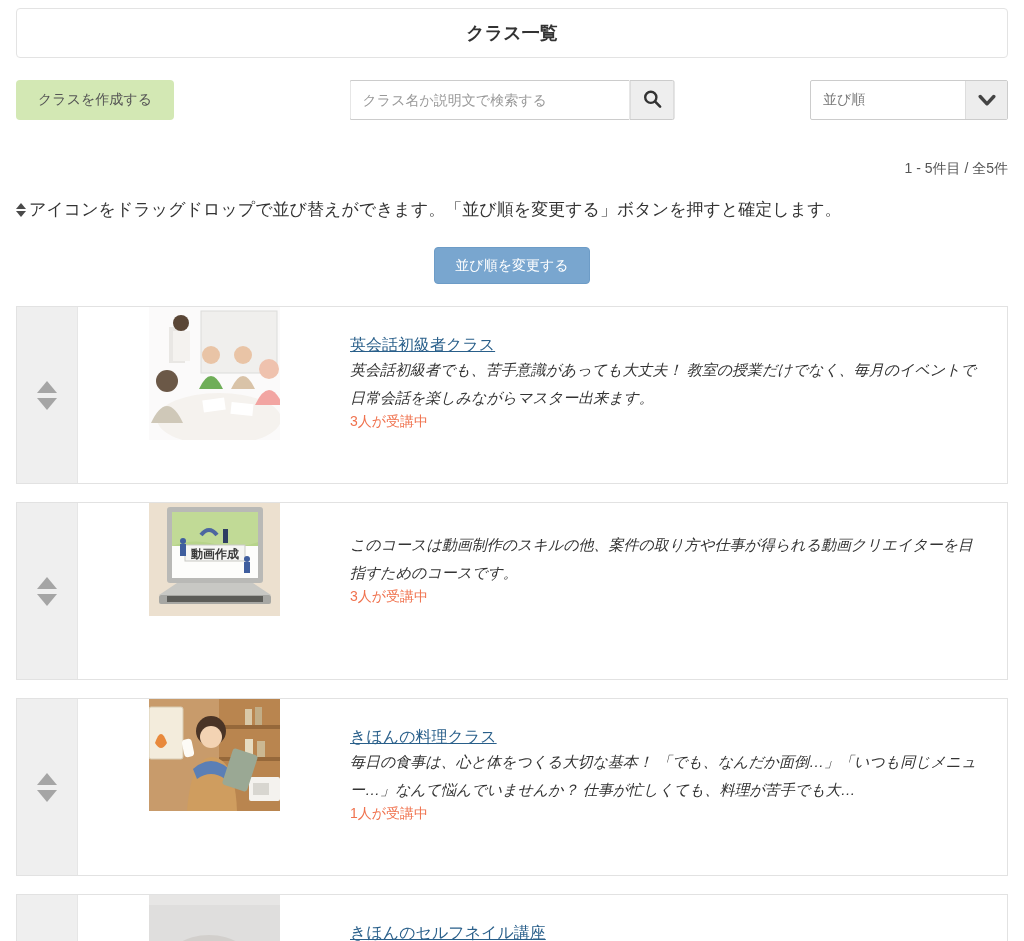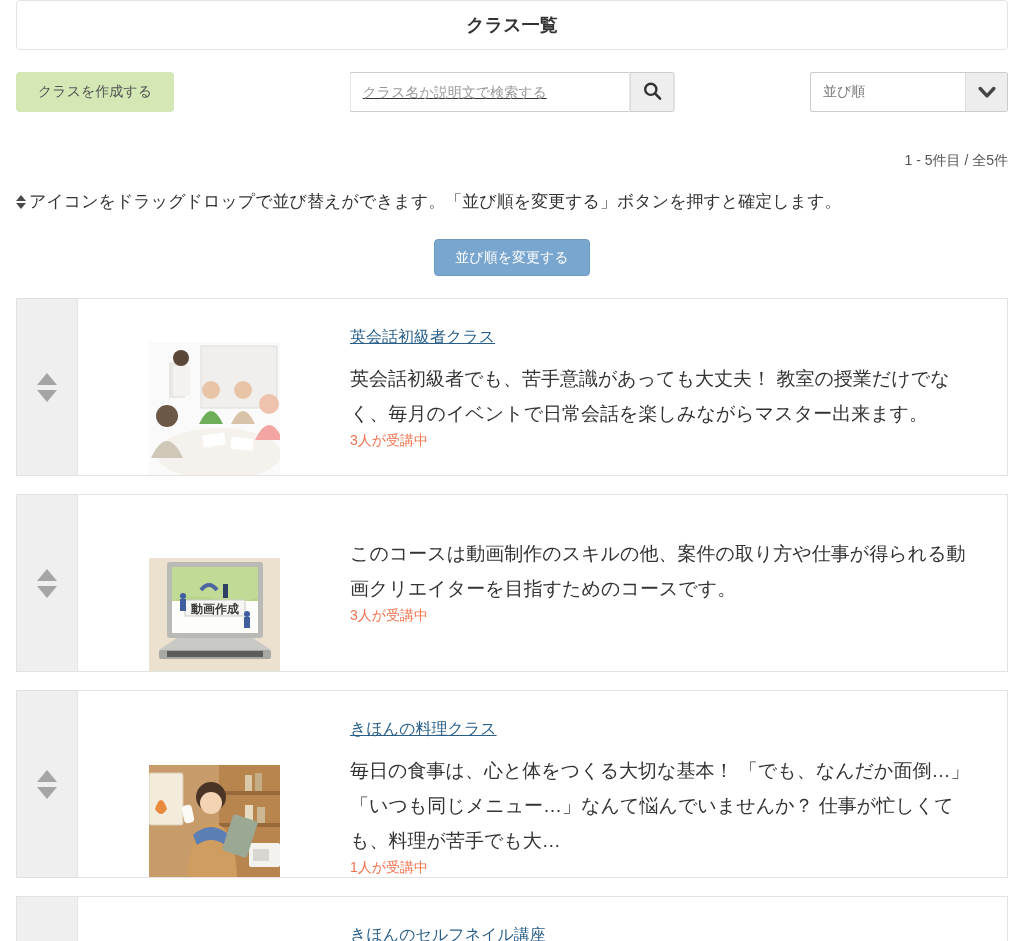--- a/index.html
+++ b/index.html
@@ -1,33 +1,33 @@
 <!DOCTYPE html>
 <html><head>
 <meta charset="utf-8">
 <style>
   * { margin:0; padding:0; box-sizing:border-box; }
   html,body { width:1024px; height:941px; overflow:hidden; background:#fff;
     font-family:"Liberation Sans","DejaVu Sans",sans-serif; color:#333; }
   .page { padding:0 16px; }
 
   
-  .header-box { margin-top:0; height:50px; border:1px solid #e3e3e3; border-radius:4px;
+  .header-box { margin-top:8px; height:50px; border:1px solid #e3e3e3; border-radius:4px;
     display:flex; align-items:center; justify-content:center; }
   .header-box h1 { font-size:18px; font-weight:bold; color:#333; }
 
   
   .toolbar { position:relative; height:40px; margin-top:22px; }
   .btn-create { position:absolute; left:0; top:0; height:40px; padding:0 22px;
     background:#d3e8b4; border:none; border-radius:4px; color:#555; font-size:14px; cursor:pointer; }
   .search-group { position:absolute; left:50%; transform:translateX(-50%); top:0;
     display:flex; height:40px; width:325px; }
   .search-input { flex:1; height:40px; border:1px solid #ccc; border-right:none;
     border-radius:2px 0 0 2px; padding:0 12px; font-size:14px; color:#333;
-    font-family:"Liberation Sans","DejaVu Sans",sans-serif;text-decoration:underline; }
+    font-family:"Liberation Sans","DejaVu Sans",sans-serif; }
   .search-input::placeholder { color:#999; }
   .search-btn { width:45px; height:40px; background:#eee; border:1px solid #ccc;
     border-radius:0 2px 2px 0; display:flex; align-items:center; justify-content:center; cursor:pointer; }
   .sort-select { position:absolute; right:0; top:0; width:198px; height:40px;
     border:1px solid #ccc; border-radius:2px; background:#fff; display:flex; cursor:pointer; }
   .sort-label { flex:1; display:flex; align-items:center; padding-left:12px; font-size:14px; color:#777; }
   .sort-caret { width:42px; background:#ededed; border-left:1px solid #ddd;
     display:flex; align-items:center; justify-content:center; }
 
   
@@ -45,25 +45,25 @@
   
   .class-list { margin-top:22px; }
   .class-row { display:flex; min-height:178px; border:1px solid #e2e2e2; background:#fff; margin-bottom:18px; }
   .handle-col { width:61px; background:#efefef; border-right:1px solid #e6e6e6;
     display:flex; align-items:center; justify-content:center; cursor:grab; }
   .handle { display:flex; flex-direction:column; align-items:center; }
   .handle .up { width:0; height:0; border-left:10px solid transparent; border-right:10px solid transparent;
     border-bottom:12px solid #a5a5a5; }
   .handle .down { width:0; height:0; border-left:10px solid transparent; border-right:10px solid transparent;
     border-top:12px solid #a5a5a5; margin-top:5px; }
-  .img-cell { width:272px; display:flex; align-items:flex-end; justify-content:center; flex-shrink:0; }
+  .img-cell { width:272px; display:flex; align-items:flex-start; justify-content:center; flex-shrink:0; }
   .img-cell svg { display:block; }
   .text-cell { flex:1; padding:28px 26px 0 0; }
   .class-title { font-size:16px; color:#295f8a; text-decoration:underline; display:inline-block; }
-  .class-desc { margin-top:13px; font-size:19px; line-height:1.85; color:#333; }
+  .class-desc { font-size:15px; line-height:1.85; color:#333;font-style:italic; }
   .class-status { margin-top:1px; font-size:14px; color:#f0724e; }
 </style>
 </head>
 <body>
 
 <div class="page">
 
   <div class="header-box">
     <h1>クラス一覧</h1>
   </div>

